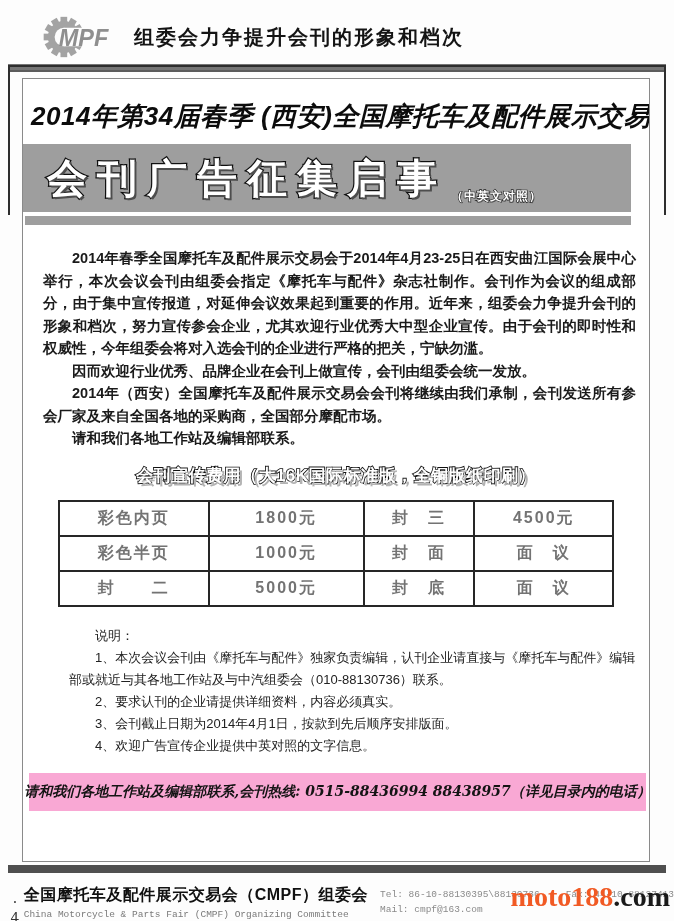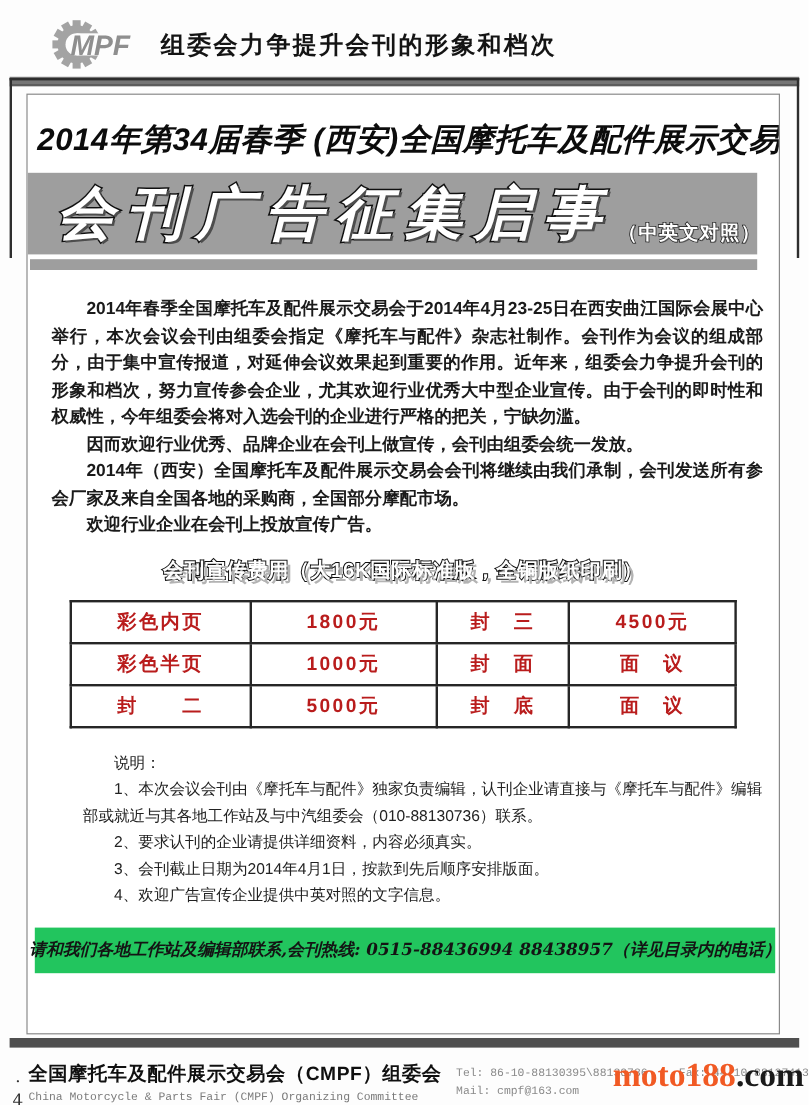--- a/index.html
+++ b/index.html
@@ -29,54 +29,53 @@
   .title-area { padding:20px 8px 10px; text-align:center; }
   .event-title {
     font-style:italic; font-weight:bold; font-size:26px; letter-spacing:0.5px;
     color:#0c0c0c; white-space:nowrap;
   }
   .gray-band {
     height:68px; background:#9e9e9e; margin-right:18px;
     display:flex; align-items:center; padding-left:24px;
   }
   .band-title {
-    font-size:48px; font-weight:bold; letter-spacing:10px; white-space:nowrap;
+    font-size:40px; font-weight:bold; letter-spacing:10px; white-space:nowrap;
     color:#ffffff; -webkit-text-stroke:2.5px #101010; paint-order:stroke fill;
     text-shadow:2px 2px 0 #4d4d4d;
-    font-style:italic;
   }
   .band-subtitle {
     align-self:flex-end; margin:0 0 7px 4px; white-space:nowrap;
-    font-size:16px; font-weight:bold; letter-spacing:1px;
+    font-size:12px; font-weight:bold; letter-spacing:1px;
     color:#ffffff; -webkit-text-stroke:1.2px #101010; paint-order:stroke fill;
     text-shadow:1px 1px 0 #555555;
   }
   .shadow-strip { height:9px; background:#9e9e9e; margin:4px 18px 0 2px; }
   
   .body-area { padding:22px 13px 0 20px; font-size:14.5px; line-height:22.5px;
                font-weight:600; text-align:justify; color:#1a1a1a; }
   .body-area p { text-indent:2em; }
   
   .fee-title {
     margin-top:14px; text-align:center; white-space:nowrap;
     font-size:17px; font-weight:bold; letter-spacing:0.5px;
     color:#ffffff; -webkit-text-stroke:1.7px #101010; paint-order:stroke fill;
     text-shadow:3px 3px 0 #b3b3b3;
   }
   table.fee-table { width:556px; margin:13px auto 0 auto; border-collapse:collapse; }
   table.fee-table td {
     border:2px solid #262626; height:35px; text-align:center;
-    font-size:16px; font-weight:bold; letter-spacing:2px; color:#b91c1c;
+    font-size:16px; font-weight:bold; letter-spacing:2px; color:#737373;
   }
   
   .notes { margin:18px 10px 0 46px; font-size:13px; line-height:22px; font-weight:500; color:#222; }
   .notes p { text-indent:2em; }
   
   .hotline {
-    margin:16px 3px 0 6px; height:38px; background:#22c55e;
+    margin:16px 3px 0 6px; height:38px; background:#f9a8d4;
     display:flex; align-items:center; justify-content:center;
   }
   .hotline-text {
     font-family:"DejaVu Serif","Liberation Serif",serif; font-style:italic; font-weight:bold;
     font-size:14px; white-space:nowrap; color:#141414;
   }
   
   .footer { position:relative; display:flex; align-items:flex-start; padding:12px 0 0 10px; }
   .page-num { width:62px; margin-top:9px; font-family:"DejaVu Serif",serif;
               font-size:14px; letter-spacing:4px; color:#333; text-align:center; }
@@ -133,21 +132,21 @@
     <div class="gray-band">
       <span class="band-title">会刊广告征集启事</span>
       <span class="band-subtitle">（中英文对照）</span>
     </div>
     <div class="shadow-strip"></div>
 
     <div class="body-area">
       <p>2014年春季全国摩托车及配件展示交易会于2014年4月23-25日在西安曲江国际会展中心举行，本次会议会刊由组委会指定《摩托车与配件》杂志社制作。会刊作为会议的组成部分，由于集中宣传报道，对延伸会议效果起到重要的作用。近年来，组委会力争提升会刊的形象和档次，努力宣传参会企业，尤其欢迎行业优秀大中型企业宣传。由于会刊的即时性和权威性，今年组委会将对入选会刊的企业进行严格的把关，宁缺勿滥。</p>
       <p>因而欢迎行业优秀、品牌企业在会刊上做宣传，会刊由组委会统一发放。</p>
       <p>2014年（西安）全国摩托车及配件展示交易会会刊将继续由我们承制，会刊发送所有参会厂家及来自全国各地的采购商，全国部分摩配市场。</p>
-      <p>欢迎行业企业在会刊上投放宣传广告。</p>
+      <p>请和我们各地工作站及编辑部联系。</p>
     </div>
 
     <div class="fee-title">会刊宣传费用（大16K国际标准版，全铜版纸印刷）</div>
 
     <table class="fee-table">
       <colgroup>
           <col style="width:27%">
           <col style="width:28%">
           <col style="width:20%">
           <col style="width:25%">

